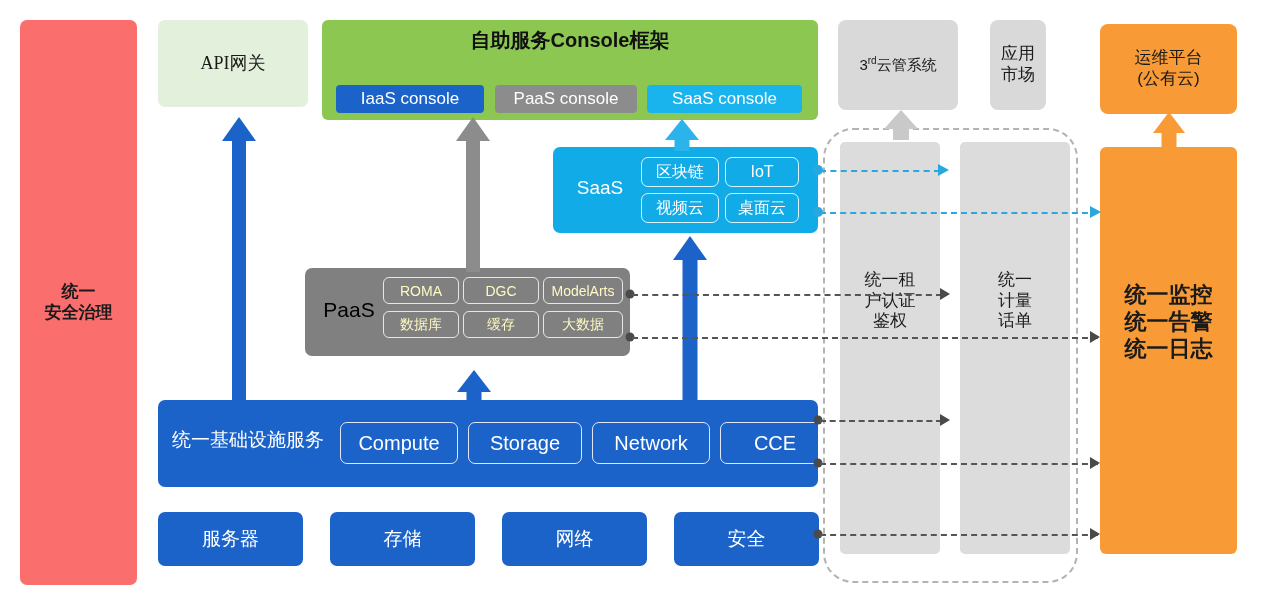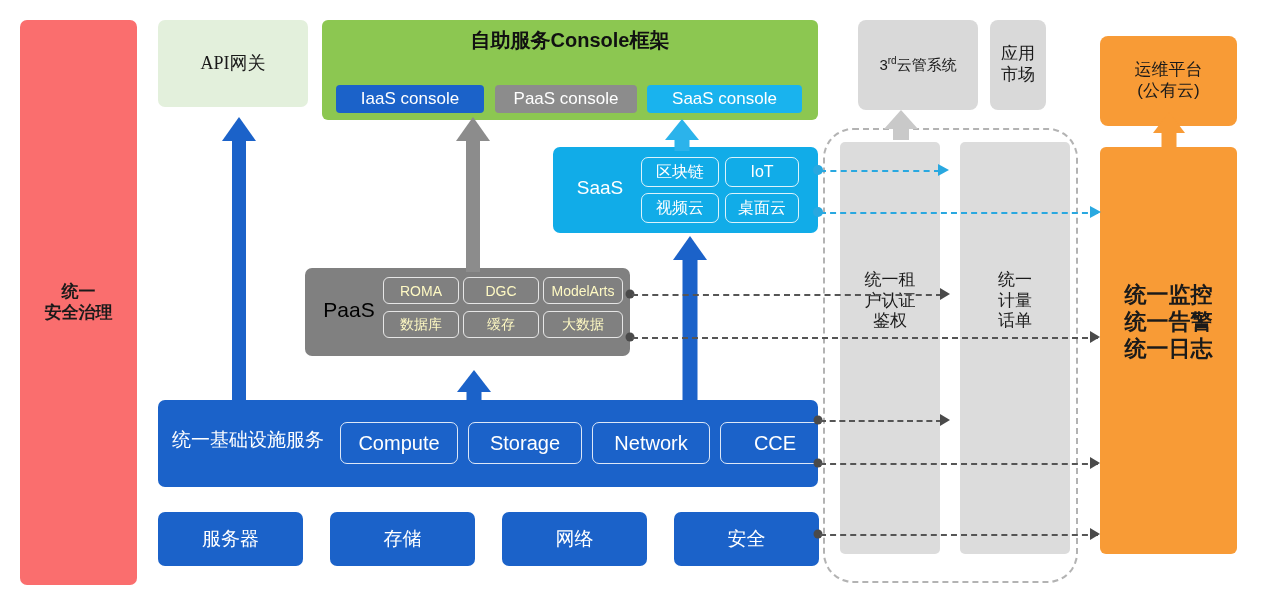--- a/index.html
+++ b/index.html
@@ -122,21 +122,21 @@
   .rb0{left:158px;width:145px;}
   .rb1{left:330px;width:145px;}
   .rb2{left:502px;width:145px;}
   .rb3{left:674px;width:145px;}
 
   
   .grey-top{
     top:20px;background:#D9D9D9;border-radius:8px;
     color:#1a1a1a;font-size:15px;
   }
-  .gt-3rd{left:838px;width:120px;height:90px;margin-left:20px;}
+  .gt-3rd{left:838px;width:120px;height:90px;}
   .gt-market{left:990px;width:56px;height:90px;font-size:17px;align-items:center;}
   .sup{font-size:10px;vertical-align:super;}
 
   
   .dashed-wrap{
     left:823px;top:128px;width:255px;height:455px;
     border:2.5px dashed #B3B3B3;border-radius:30px;
   }
 
   
@@ -144,21 +144,21 @@
     top:142px;width:100px;height:412px;
     background:#DCDCDC;border-radius:5px;
     color:#1a1a1a;font-size:17px;
     align-items:flex-start;padding-top:128px;
   }
   .gc-auth{left:840px;}
   .gc-meter{left:960px;width:110px;}
 
   
   .orange-top{
-    left:1100px;top:36px;width:137px;height:90px;
+    left:1100px;top:24px;width:137px;height:90px;
     background:#F89B36;border-radius:8px;
     color:#1a1a1a;font-size:17px;
   }
   .orange-main{
     left:1100px;top:147px;width:137px;height:407px;
     background:#F89B36;border-radius:6px;
     color:#1a1a1a;font-size:22px;font-weight:700;
     align-items:flex-start;padding-top:135px;
   }
 

